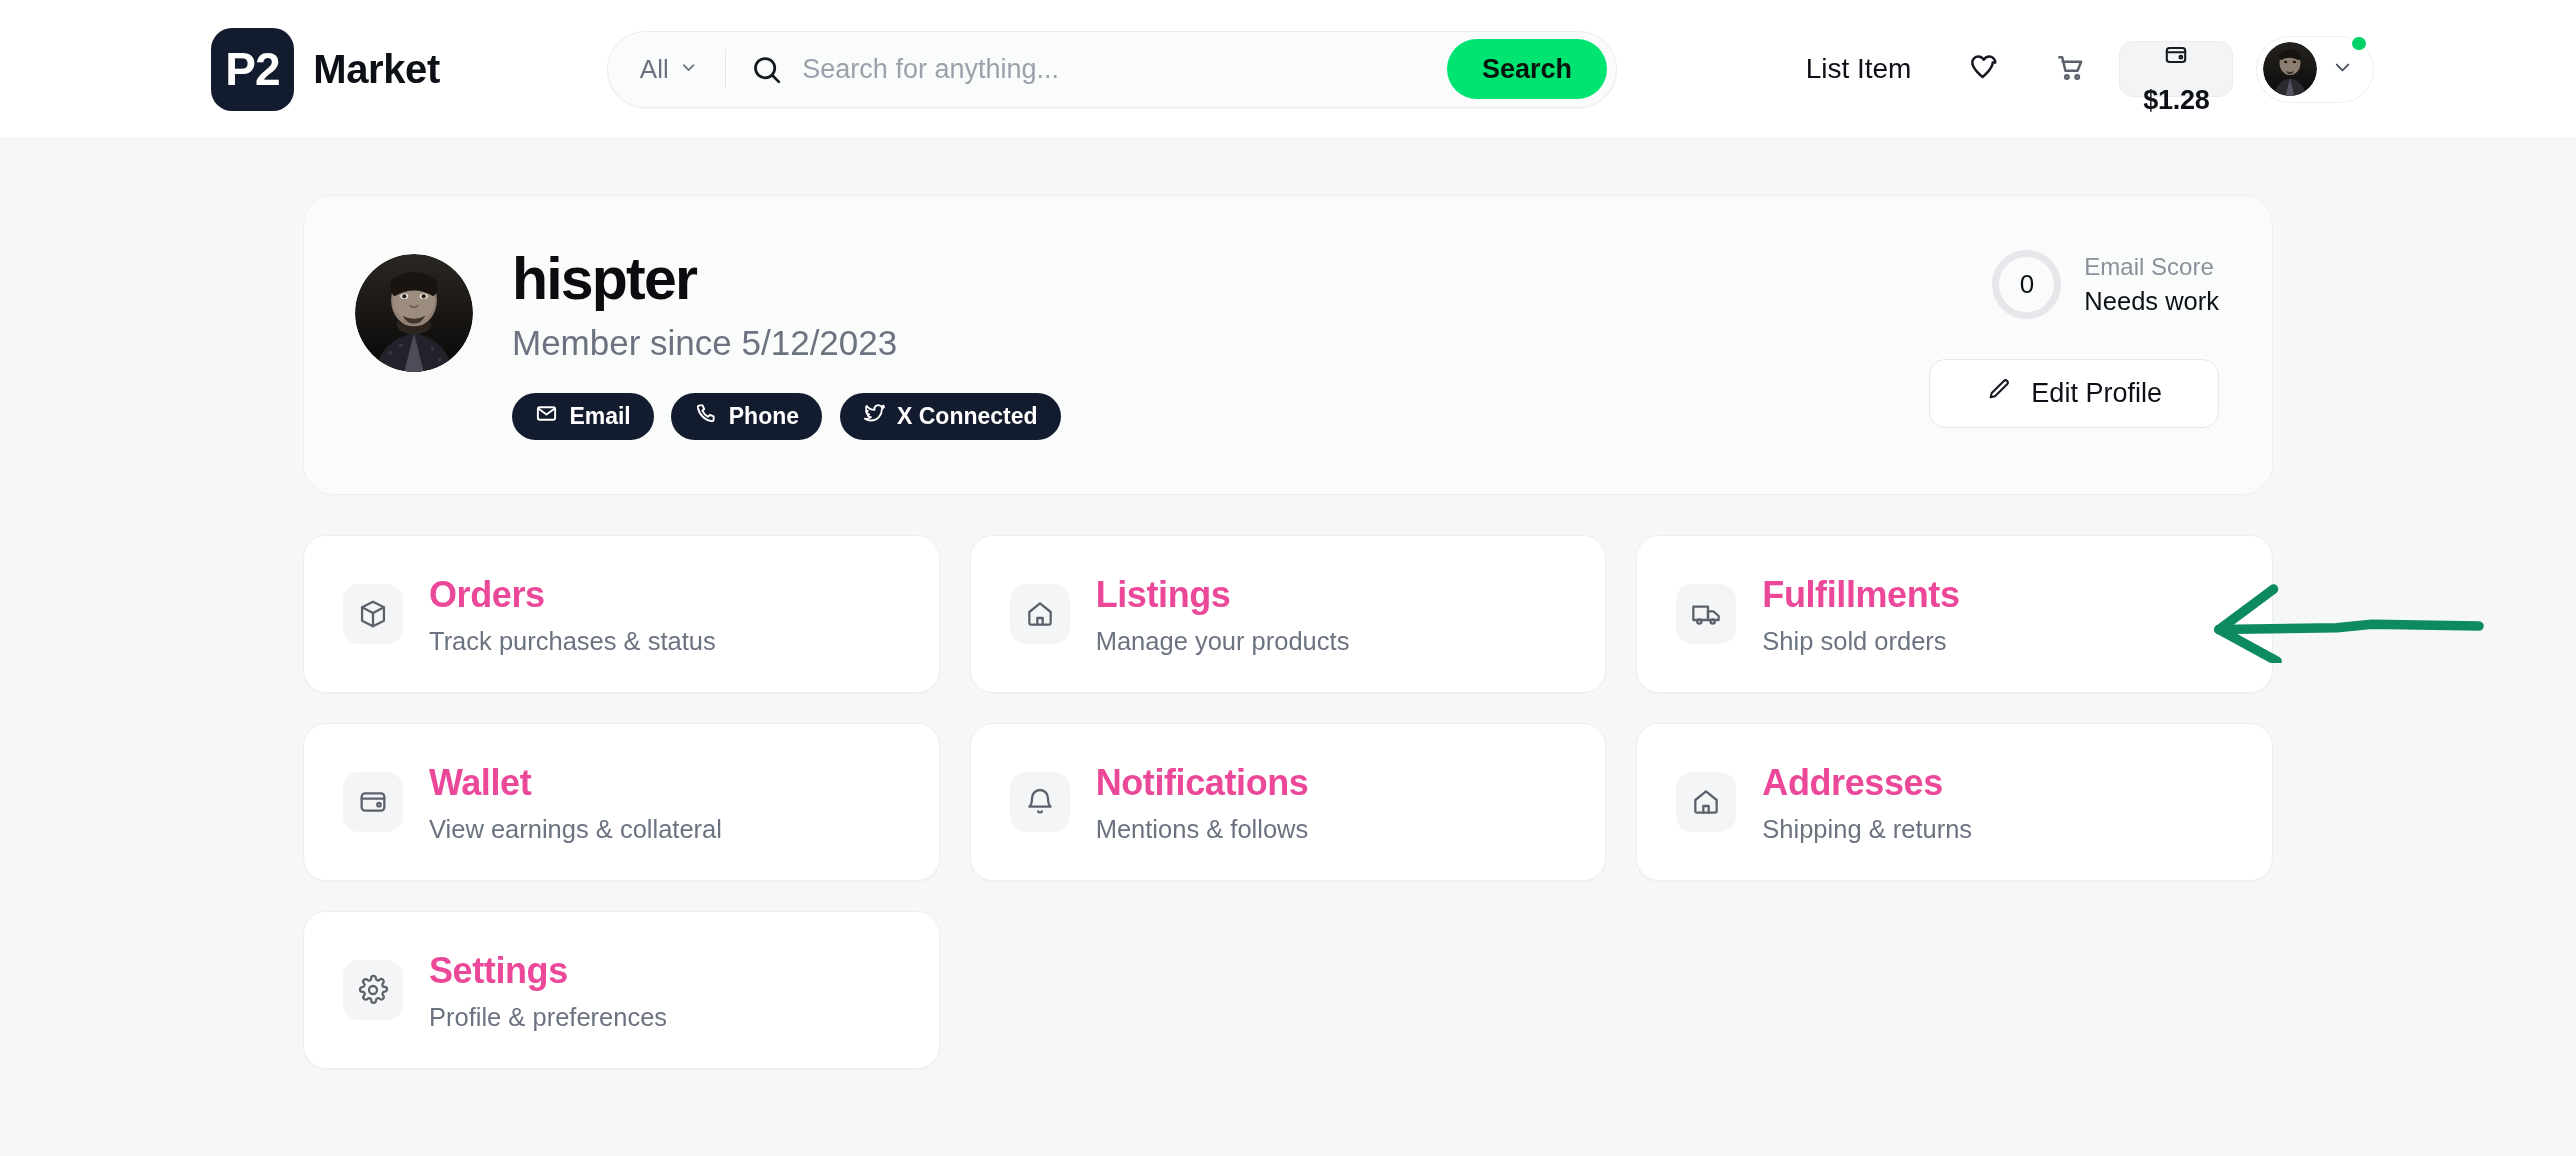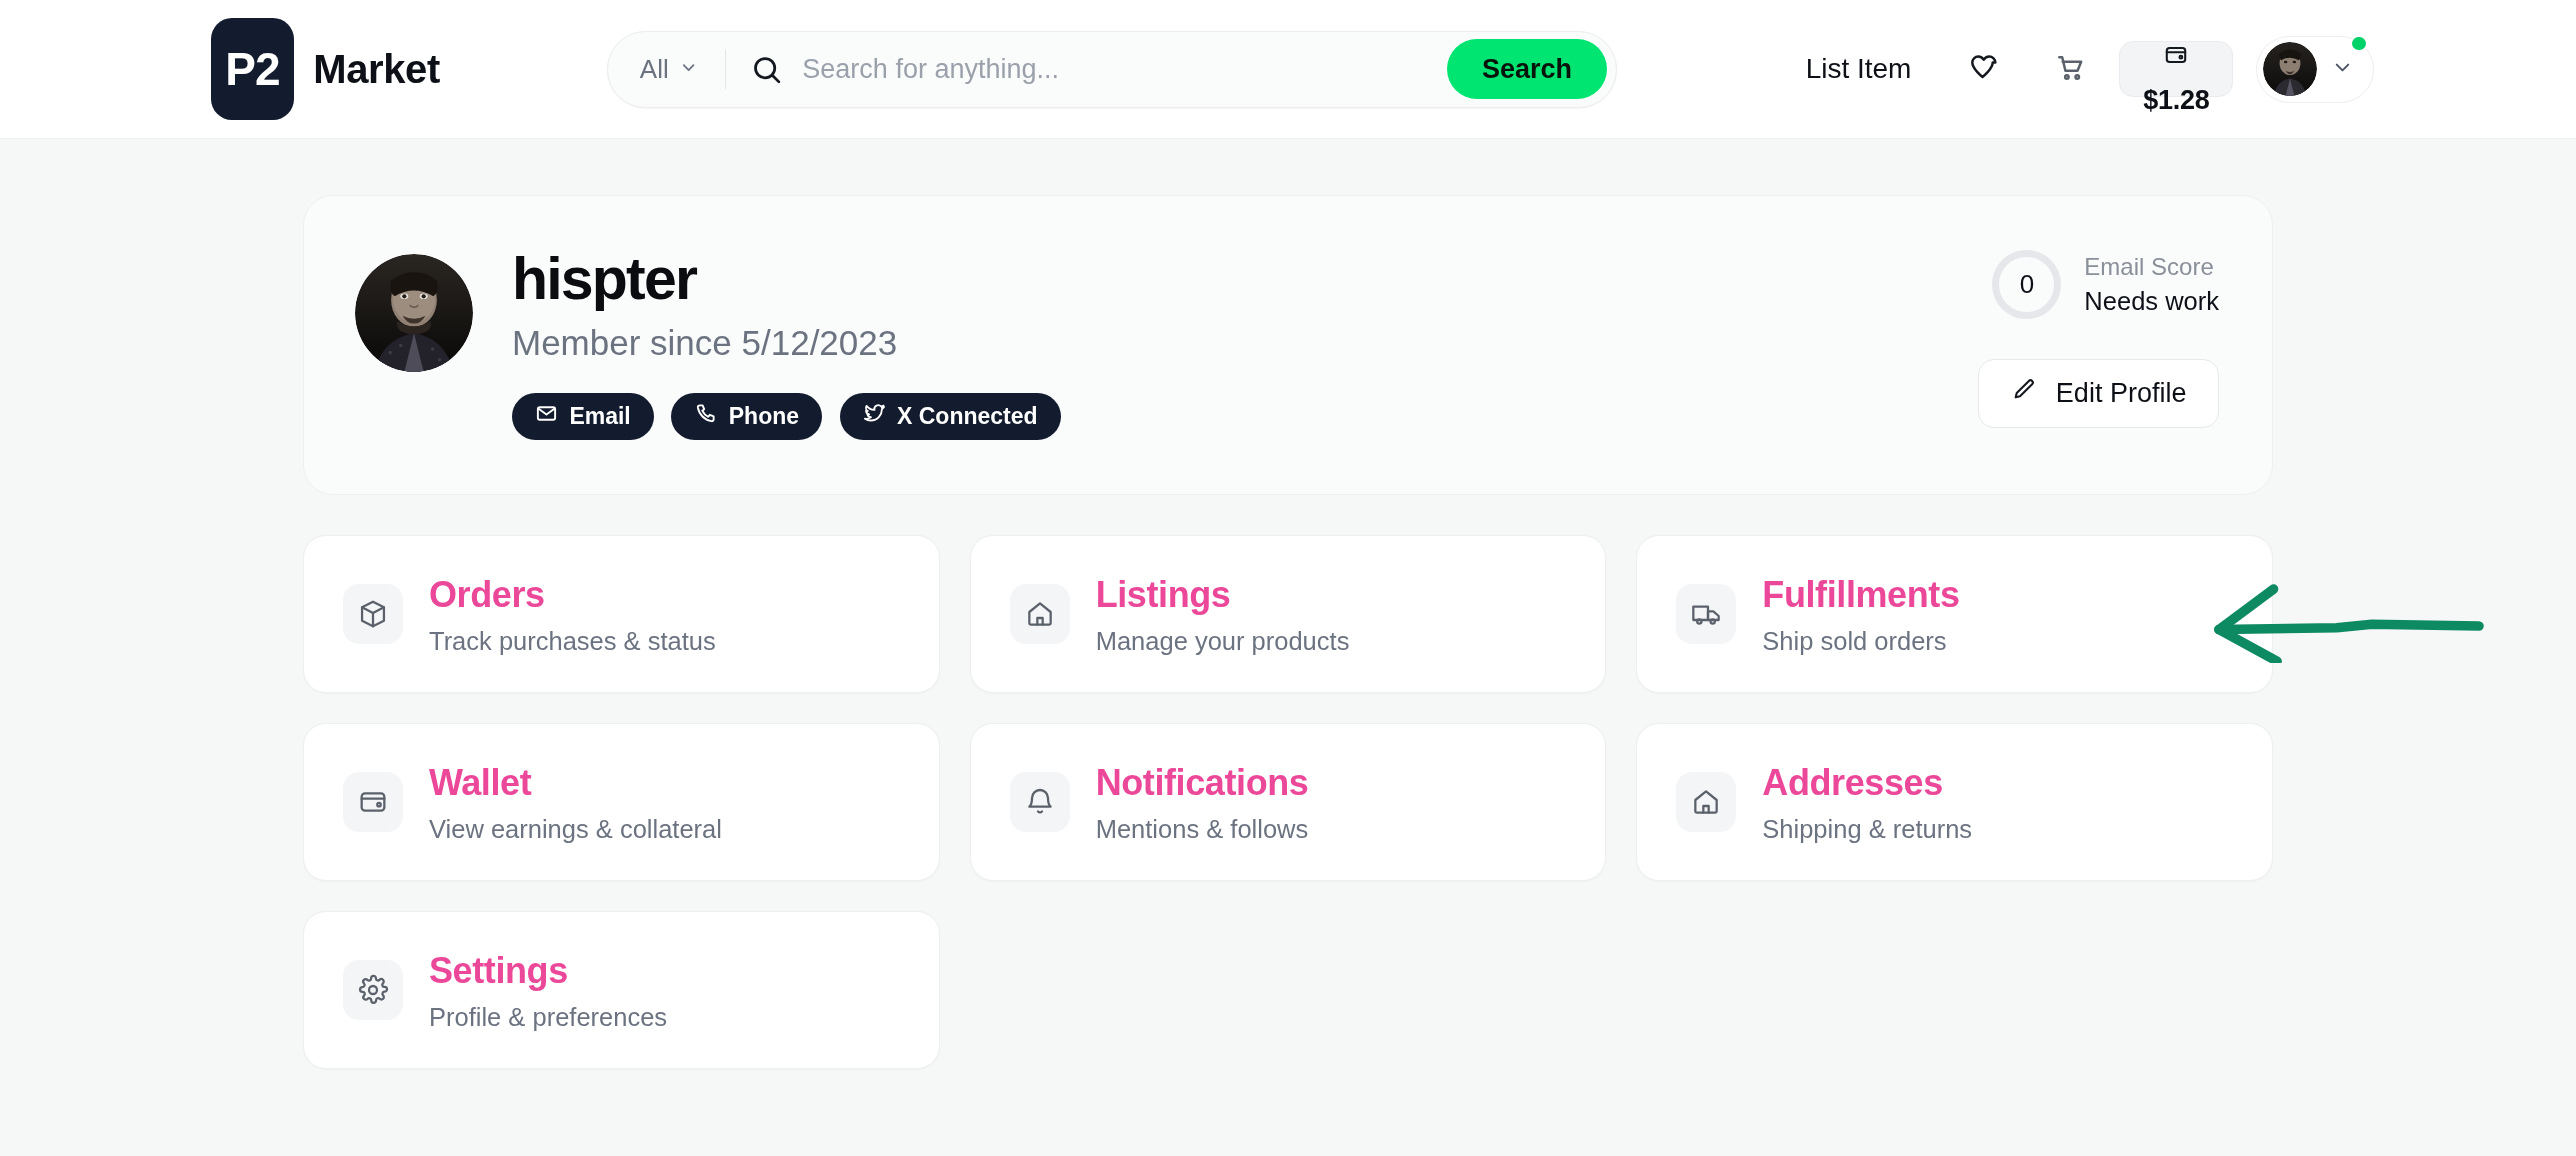--- a/index.html
+++ b/index.html
@@ -29,21 +29,21 @@
   }
 
   .brand {
     display: flex;
     align-items: center;
     gap: 19.3px;
     flex: 0 0 auto;
   }
   .brand-mark {
     width: 83px;
-    height: 102px;
+    height: 83px;
     border-radius: 21px;
     background: #131b2e;
     color: #ffffff;
     display: flex;
     align-items: center;
     justify-content: center;
     font-size: 46px;
     font-weight: 700;
     letter-spacing: -0.9px;
   }
@@ -288,21 +288,21 @@
     font-size: 25.5px;
     color: #0d1117;
     line-height: 1.35;
   }
   .edit-btn {
     margin-top: 40px;
     display: flex;
     align-items: center;
     justify-content: center;
     gap: 19.3px;
-    width: 241px;
+    width: 290px;
     height: 69px;
     background: #ffffff;
     border: 0.9px solid #e6e8ea;
     border-radius: 16px;
     font-size: 27px;
     color: #0d1117;
     cursor: pointer;
     font-family: "Liberation Sans", sans-serif;
   }
 

